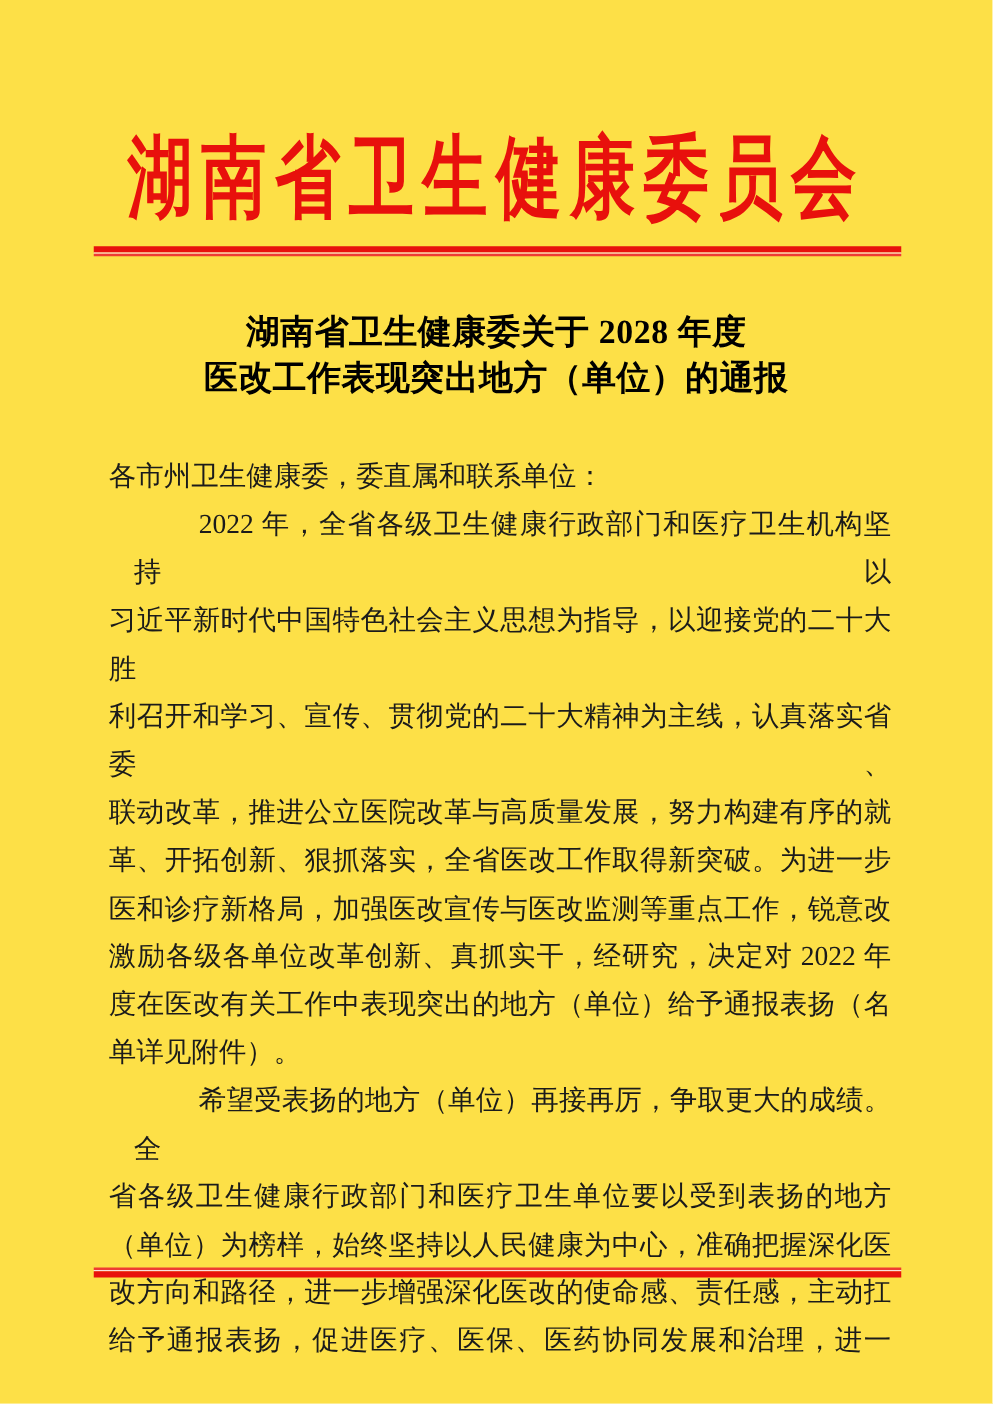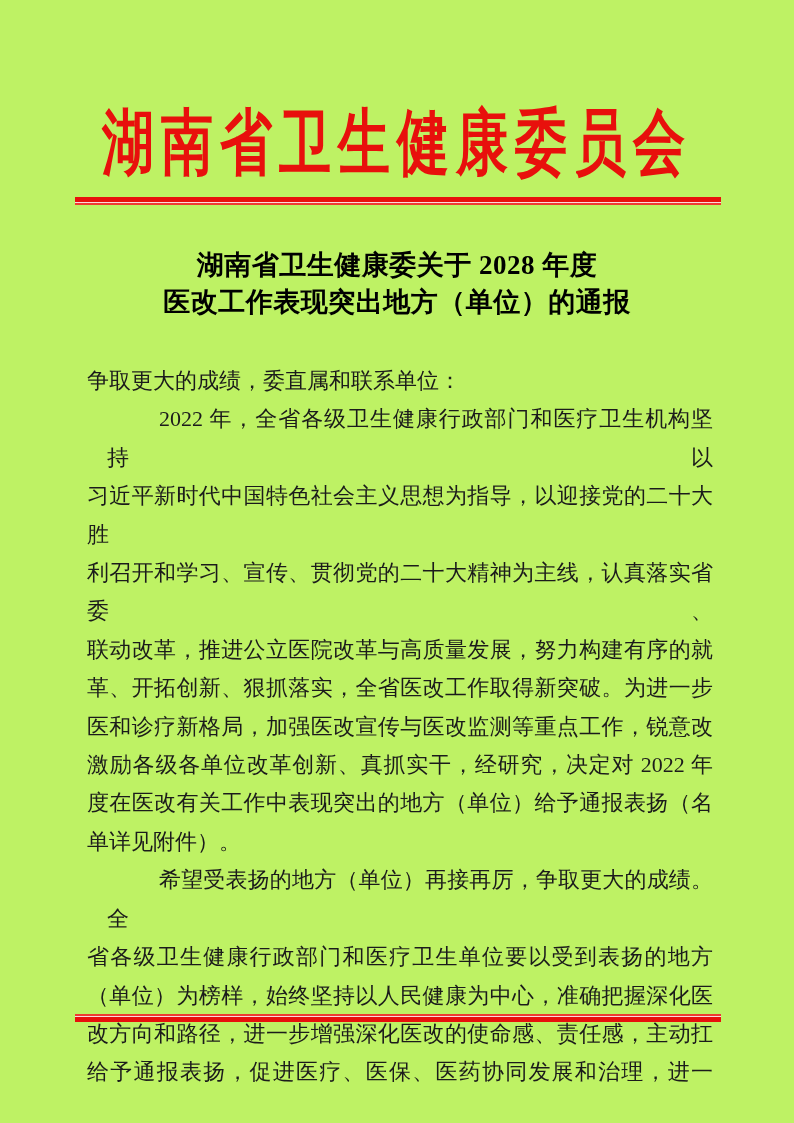--- a/index.html
+++ b/index.html
@@ -1,21 +1,21 @@
 <!DOCTYPE html>
 <html style="--red: #e8100c; --red-thin: #ee3b33; --ink: #1b1b1b;"><head>
 <meta charset="utf-8">
 <style>
   :root { --red:#e8100c; --red-thin:#ee3b33; --ink:#1b1b1b; }
   * { margin:0; padding:0; box-sizing:border-box; }
   html,body { background:#ffffff; }
   .page {
     position:relative;
     width:794px; height:1123px;
-    background:#bef264;
+    background:#fde047;
     overflow:hidden;
     font-family:"Liberation Serif", serif;
   }
   
   .banner {
     position:absolute; top:98px; left:0; width:100%; height:92px;
     text-align:center;
   }
   .banner-text {
     display:inline-block;
@@ -73,21 +73,21 @@
     <div class="gap"></div>
     <div class="thin"></div>
   </div>
 
   <div class="doc-title">
     <div>湖南省卫生健康委关于 2028 年度</div>
     <div>医改工作表现突出地方（单位）的通报</div>
   </div>
 
   <div class="doc-body">
-      <div class="body-line">争取更大的成绩，委直属和联系单位：</div>
+      <div class="body-line">各市州卫生健康委，委直属和联系单位：</div>
       <div class="body-line indent fill">2022 年，全省各级卫生健康行政部门和医疗卫生机构坚持以</div>
       <div class="body-line fill">习近平新时代中国特色社会主义思想为指导，以迎接党的二十大胜</div>
       <div class="body-line fill">利召开和学习、宣传、贯彻党的二十大精神为主线，认真落实省委、</div>
       <div class="body-line fill">联动改革，推进公立医院改革与高质量发展，努力构建有序的就</div>
       <div class="body-line fill">革、开拓创新、狠抓落实，全省医改工作取得新突破。为进一步</div>
       <div class="body-line fill">医和诊疗新格局，加强医改宣传与医改监测等重点工作，锐意改</div>
       <div class="body-line fill">激励各级各单位改革创新、真抓实干，经研究，决定对 2022 年</div>
       <div class="body-line fill">度在医改有关工作中表现突出的地方（单位）给予通报表扬（名</div>
       <div class="body-line">单详见附件）。</div>
       <div class="body-line indent fill">希望受表扬的地方（单位）再接再厉，争取更大的成绩。全</div>

